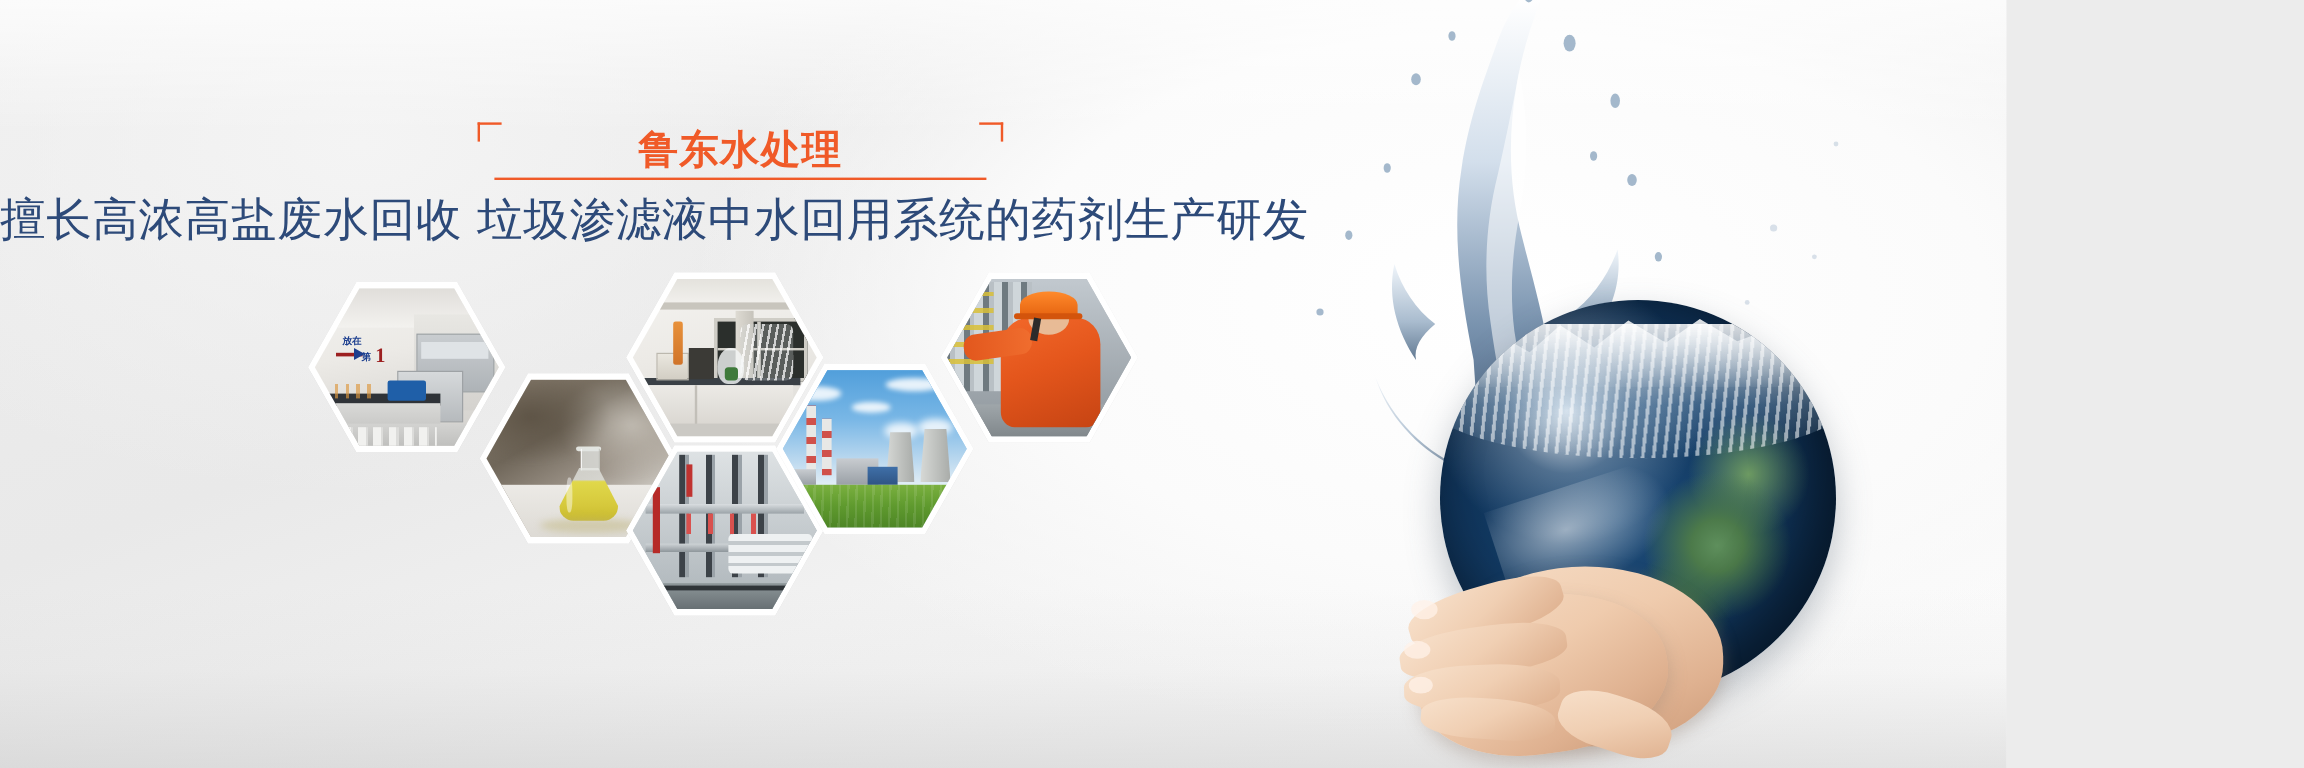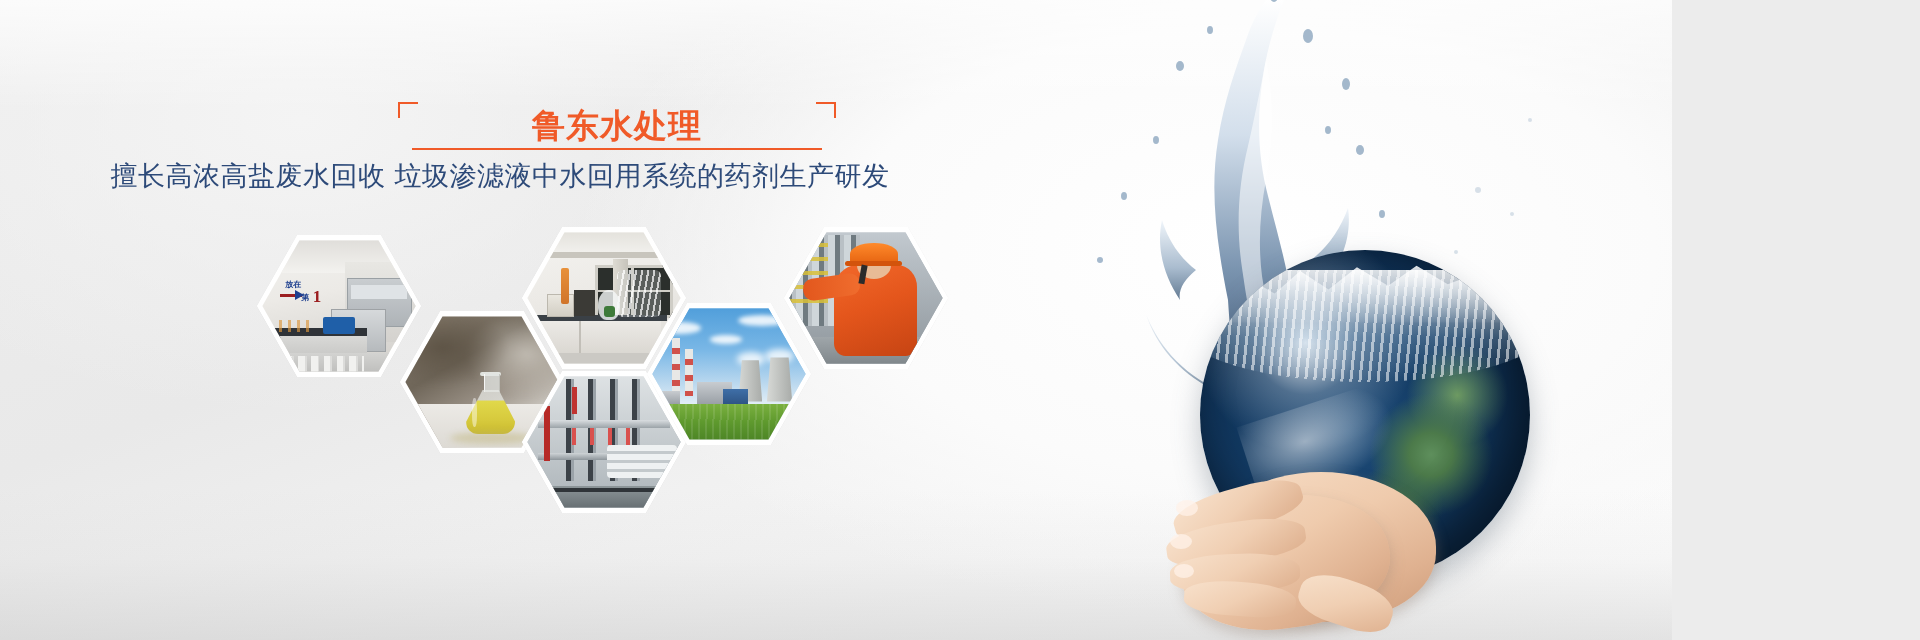--- a/index.html
+++ b/index.html
@@ -40,21 +40,21 @@
     font-family:"Liberation Serif","DejaVu Serif",serif;
     white-space:nowrap;
   }
   #main-title .cn{font-weight:700;letter-spacing:1px;}
   #main-title .en{font-weight:400;letter-spacing:1.5px;margin-left:11px;}
 
   
   #subtitle{
     position:absolute;left:0;top:158px;width:1000px;
     text-align:center;
-    color:#2d4a79;font-size:27px;letter-spacing:.5px;white-space:nowrap;
+    color:#2d4a79;font-size:38px;letter-spacing:.5px;white-space:nowrap;
     font-family:"DejaVu Sans","Liberation Sans",sans-serif;
   }
 
   
   #hexes{position:absolute;left:0;top:0;width:1000px;height:640px;}
   .hex{
     position:absolute;width:var(--w);height:var(--h);
     clip-path:polygon(25% 2%,75% 2%,99% 50%,75% 98%,25% 98%,1% 50%);
     -webkit-clip-path:polygon(25% 2%,75% 2%,99% 50%,75% 98%,25% 98%,1% 50%);
     filter:drop-shadow(0 2px 4px rgba(120,120,120,.30));

